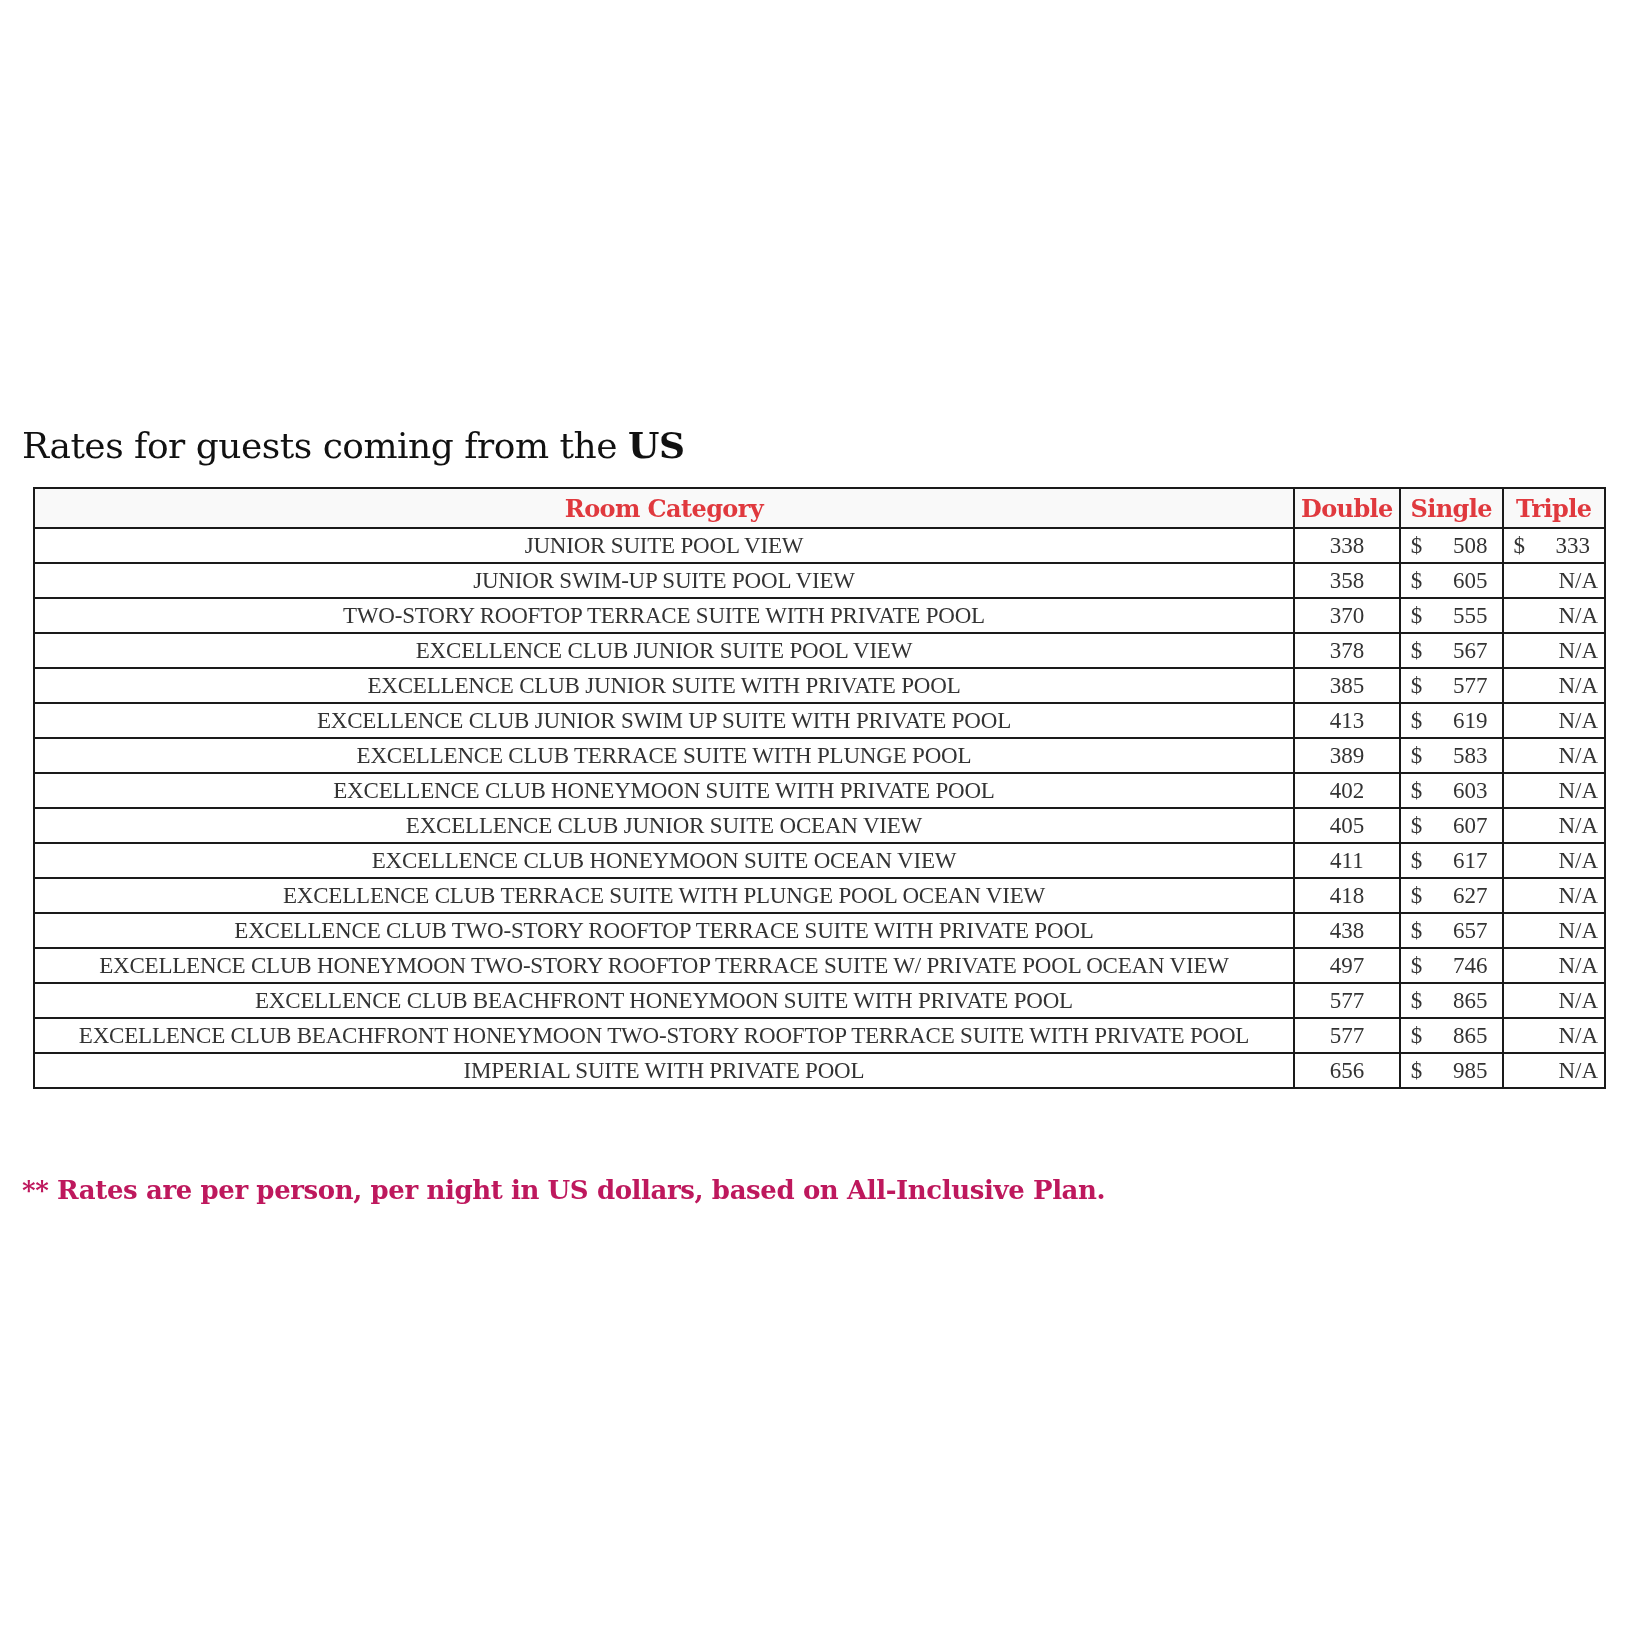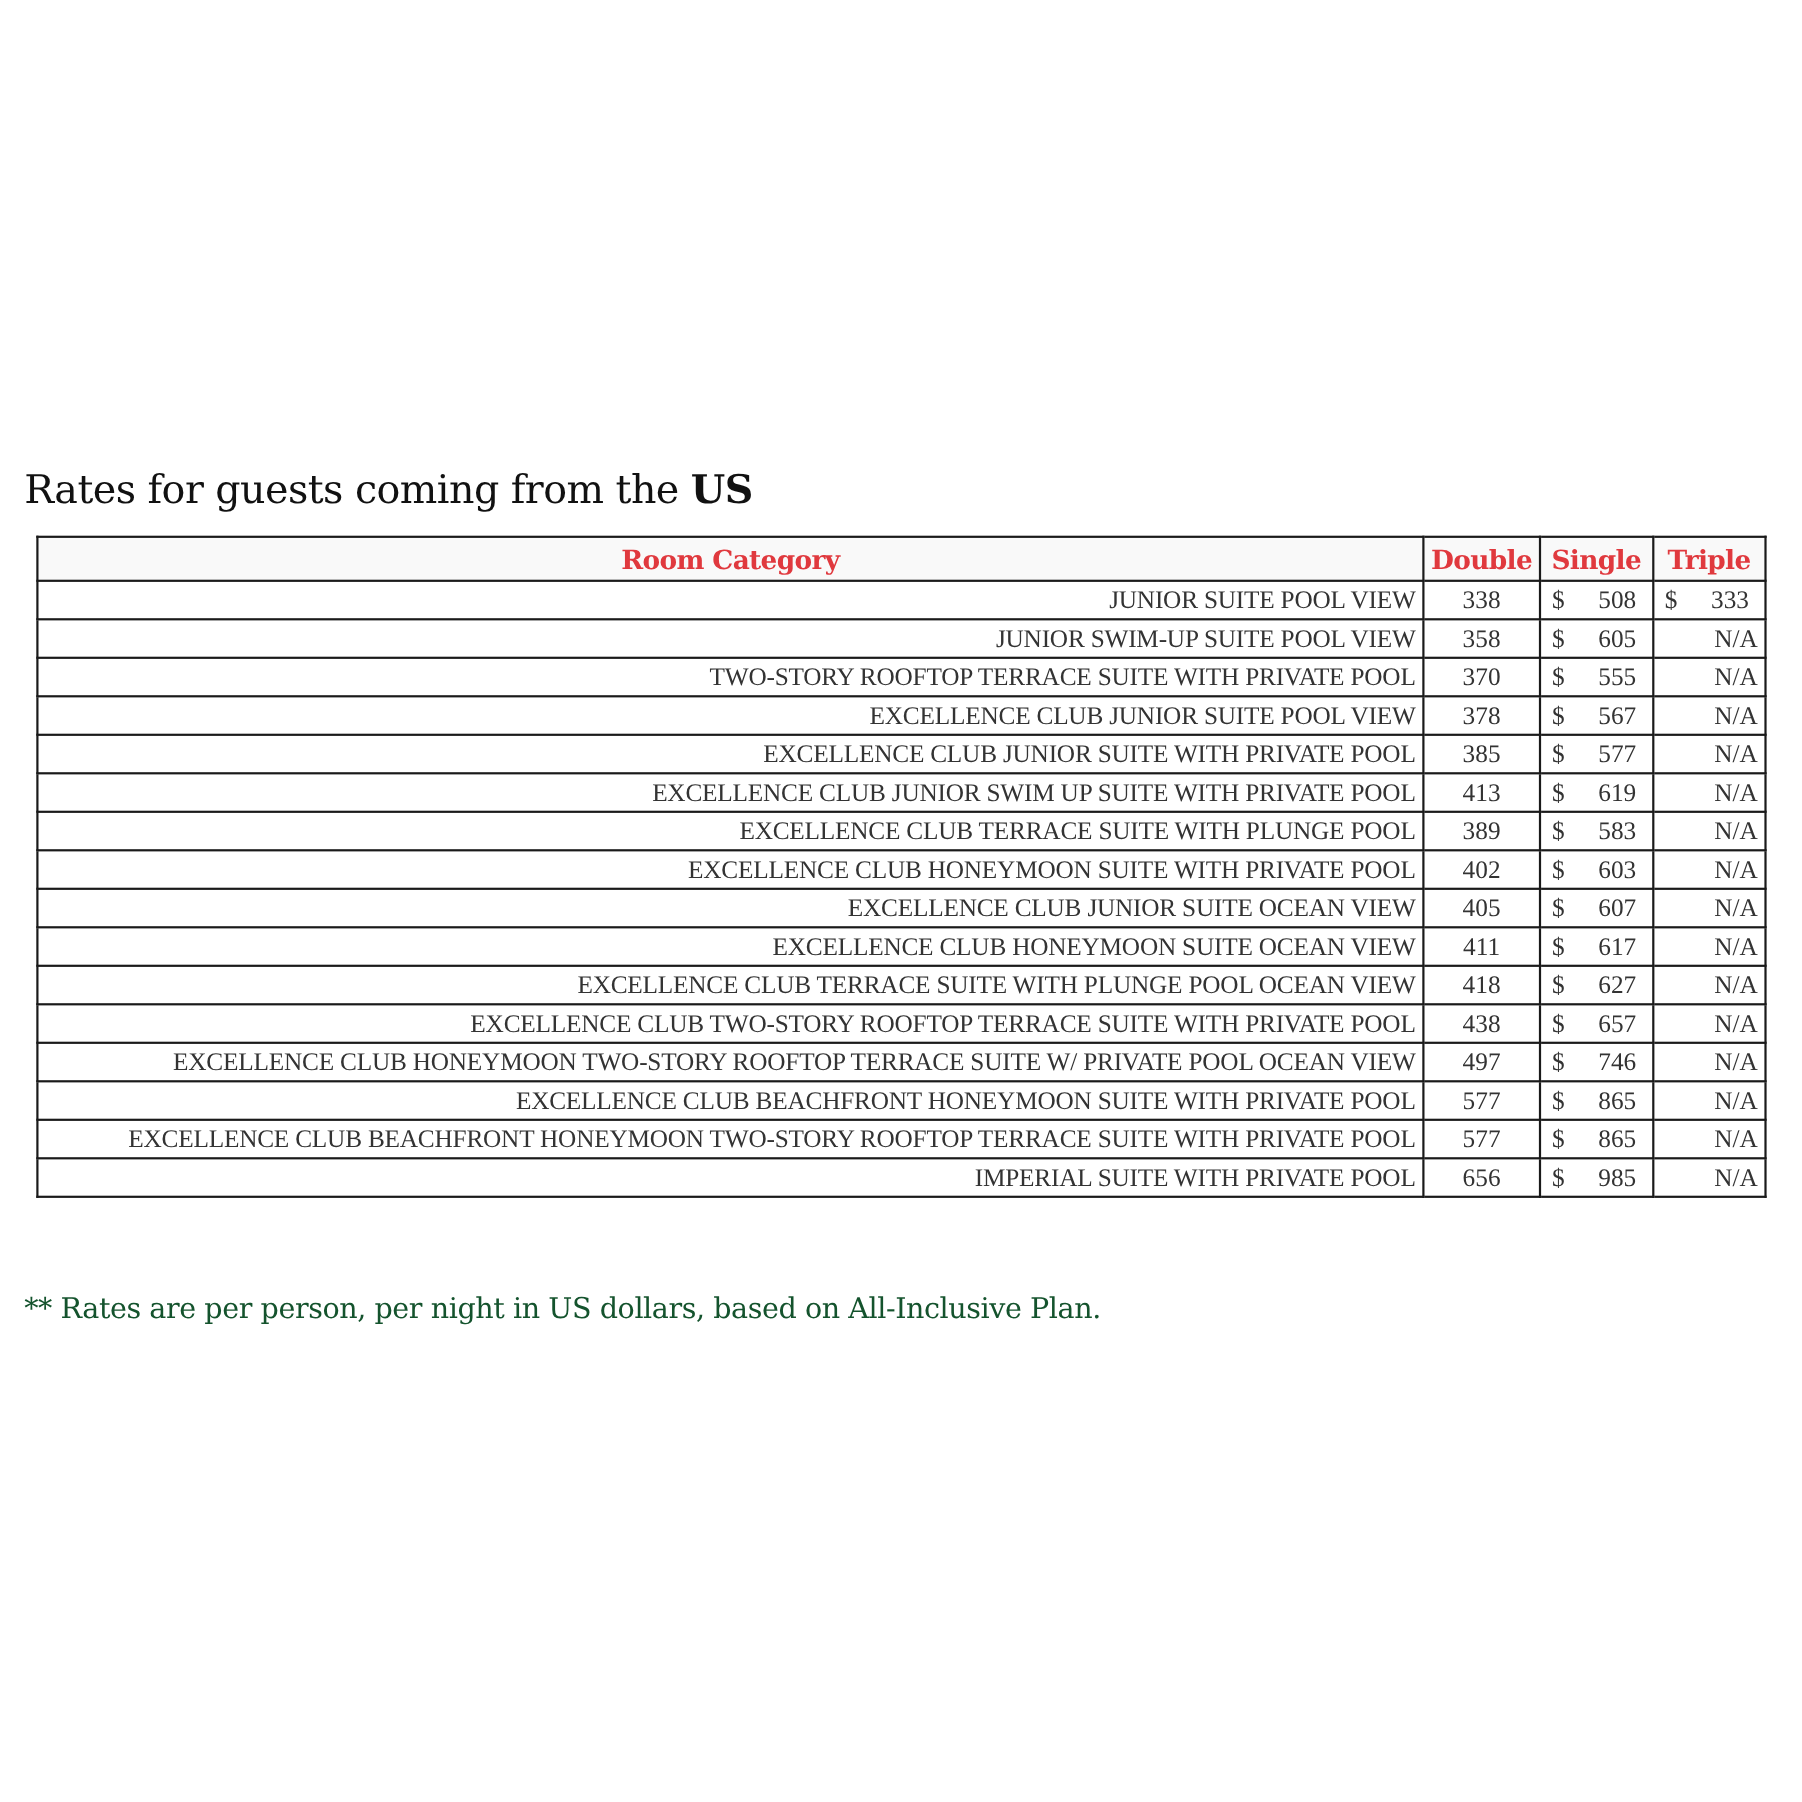--- a/index.html
+++ b/index.html
@@ -3,27 +3,27 @@
 <meta charset="utf-8">
 <style>
   html, body { margin: 0; padding: 0; background: #ffffff; }
   body { width: 1638px; height: 1638px; position: relative; overflow: hidden; font-family: "DejaVu Serif", serif; color: #222; }
   .heading { position: absolute; left: 22px; top: 424px; font-size: 36px; color: #111; font-family: "DejaVu Serif", serif; letter-spacing: -0.5px; }
   .heading b { font-weight: bold; }
   table.rates { position: absolute; left: 33px; top: 487px; width: 1573px; border-collapse: collapse; font-family: "Liberation Serif", serif; padding-left: 16px; }
   table.rates th, table.rates td { border: 2px solid #1a1a1a; padding: 0 6px; height: 35px; box-sizing: border-box; }
   table.rates thead th { background: #f9f9f9; color: #e0393e; font-family: "DejaVu Serif", serif; font-weight: bold; font-size: 24px; height: 40px; text-align: center; letter-spacing: -0.6px; }
   table.rates td { font-size: 23px; color: #333; }
-  td.cat { text-align: right; white-space: nowrap; letter-spacing: -0.2px; margin-left: 31px; }
+  td.cat { text-align: center; white-space: nowrap; letter-spacing: -0.2px; margin-left: 31px; }
   td.num { text-align: center; width: 103px; }
   td.money { width: 103px; }
   td.money .inner { display: flex; justify-content: space-between; padding: 0 8px 0 4px; }
   td.na { text-align: right; width: 103px; }
   col.c1 { width: 1263px; }
-  .footnote { position: absolute; left: 22px; top: 1175px; font-size: 26px; font-weight: normal; color: #14532d; font-family: "DejaVu Serif", serif; letter-spacing: -0.4px; }
+  .footnote { position: absolute; left: 22px; top: 1175px; font-size: 26px; font-weight: bold; color: #be185d; font-family: "DejaVu Serif", serif; letter-spacing: -0.4px; }
 </style>
 </head>
 <body>
 
 <div class="heading"><span>Rates for guests coming from the </span><b>US</b></div>
 
 <table class="rates">
   <colgroup>
       <col class="c1">
       <col>

